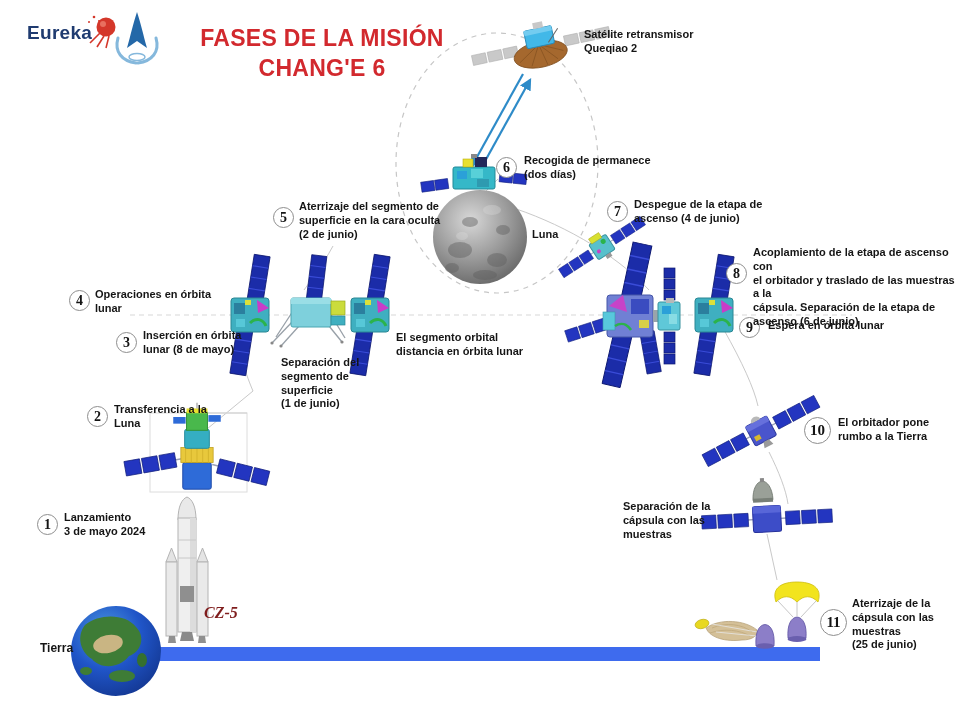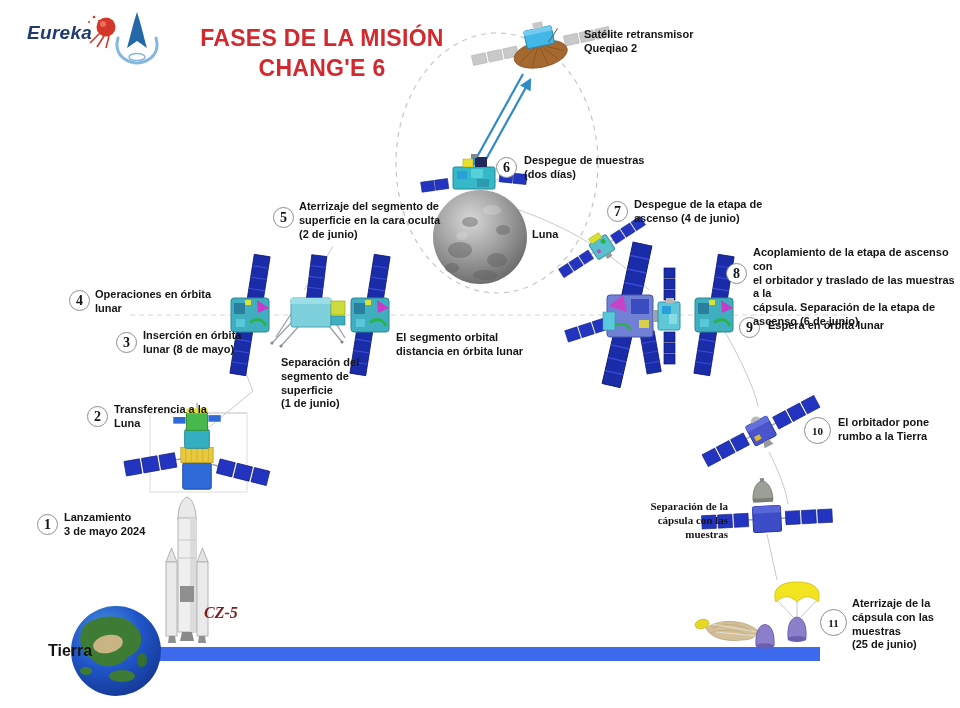--- a/index.html
+++ b/index.html
@@ -1,30 +1,30 @@
 <!DOCTYPE html>
 <html><head>
 <meta charset="utf-8">
 <style>
   html,body{margin:0;padding:0;background:#fff;}
   .canvas{position:relative;width:960px;height:708px;background:#ffffff;overflow:hidden;
           font-family:"Liberation Sans",sans-serif;}
   .art{position:absolute;left:0;top:0;}
   .lbl{position:absolute;font-weight:700;font-size:11px;line-height:1.25;color:#151515;
        white-space:pre-line;}
-  .lbl.r{text-align:right;font-family:Liberation Serif, serif;}
+  .lbl.r{}
   .num{position:absolute;display:flex;align-items:center;justify-content:center;background:#fff;
        border:1.3px solid #8e8e8e;border-radius:50%;font-family:"Liberation Serif",serif;
        font-weight:700;color:#141414;box-sizing:border-box;}
   .num.s{width:21px;height:21px;font-size:14px;}
-  .num.l{width:27px;height:27px;font-size:11px;}
+  .num.l{width:27px;height:27px;font-size:15px;}
   .title{position:absolute;left:172px;top:24px;width:300px;text-align:center;color:#D2292E;
          font-weight:700;font-size:23px;line-height:1.3;letter-spacing:.3px;white-space:pre-line;}
   .brand{position:absolute;left:27px;top:22px;font-size:19px;font-weight:700;color:#1F3B70;
-         letter-spacing:.3px;font-style:italic;}
+         letter-spacing:.3px;}
   .cz5{position:absolute;left:204px;top:604px;font-family:"Liberation Serif",serif;
        font-style:italic;font-weight:700;font-size:16px;color:#7f1d1d;}
   .logo{position:absolute;}
 </style>
 </head>
 <body>
 
 <div class="canvas">
 
   <svg class="art" width="960" height="708" viewBox="0 0 960 708">
@@ -339,21 +339,21 @@
 3 de mayo 2024</div>
   <div class="lbl" style="left:114px;top:403px">Transferencia a la
 Luna</div>
   <div class="lbl" style="left:143px;top:329px">Inserción en órbita
 lunar (8 de mayo)</div>
   <div class="lbl" style="left:95px;top:288px">Operaciones en órbita
 lunar</div>
   <div class="lbl" style="left:299px;top:200px">Aterrizaje del segmento de
 superficie en la cara oculta
 (2 de junio)</div>
-  <div class="lbl" style="left:524px;top:154px">Despegue de muestras
+  <div class="lbl" style="left:524px;top:154px">Recogida de permanece
 (dos días)</div>
   <div class="lbl" style="left:634px;top:198px">Despegue de la etapa de
 ascenso (4 de junio)</div>
   <div class="lbl" style="left:753px;top:246px">Acoplamiento de la etapa de ascenso con
 el orbitador y traslado de las muestras a la
 cápsula. Separación de la etapa de
 ascenso (6 de junio)</div>
   <div class="lbl" style="left:768px;top:319px">Espera en órbita lunar</div>
   <div class="lbl" style="left:838px;top:416px">El orbitador pone
 rumbo a la Tierra</div>
@@ -368,15 +368,15 @@
   <div class="lbl" style="left:281px;top:356px">Separación del
 segmento de
 superficie
 (1 de junio)</div>
   <div class="lbl" style="left:396px;top:331px">El segmento orbital
 distancia en órbita lunar</div>
   <div class="lbl r" style="left:623px;top:500px;width:105px">Separación de la
 cápsula con las
 muestras</div>
   <div class="cz5">CZ-5</div>
-  <div class="lbl" style="left:48px;top:641px;font-size:16px">Tierra</div>
+  <div class="lbl" style="left:40px;top:641px;font-size:12px">Tierra</div>
 
 </div>
 
 </body></html>

